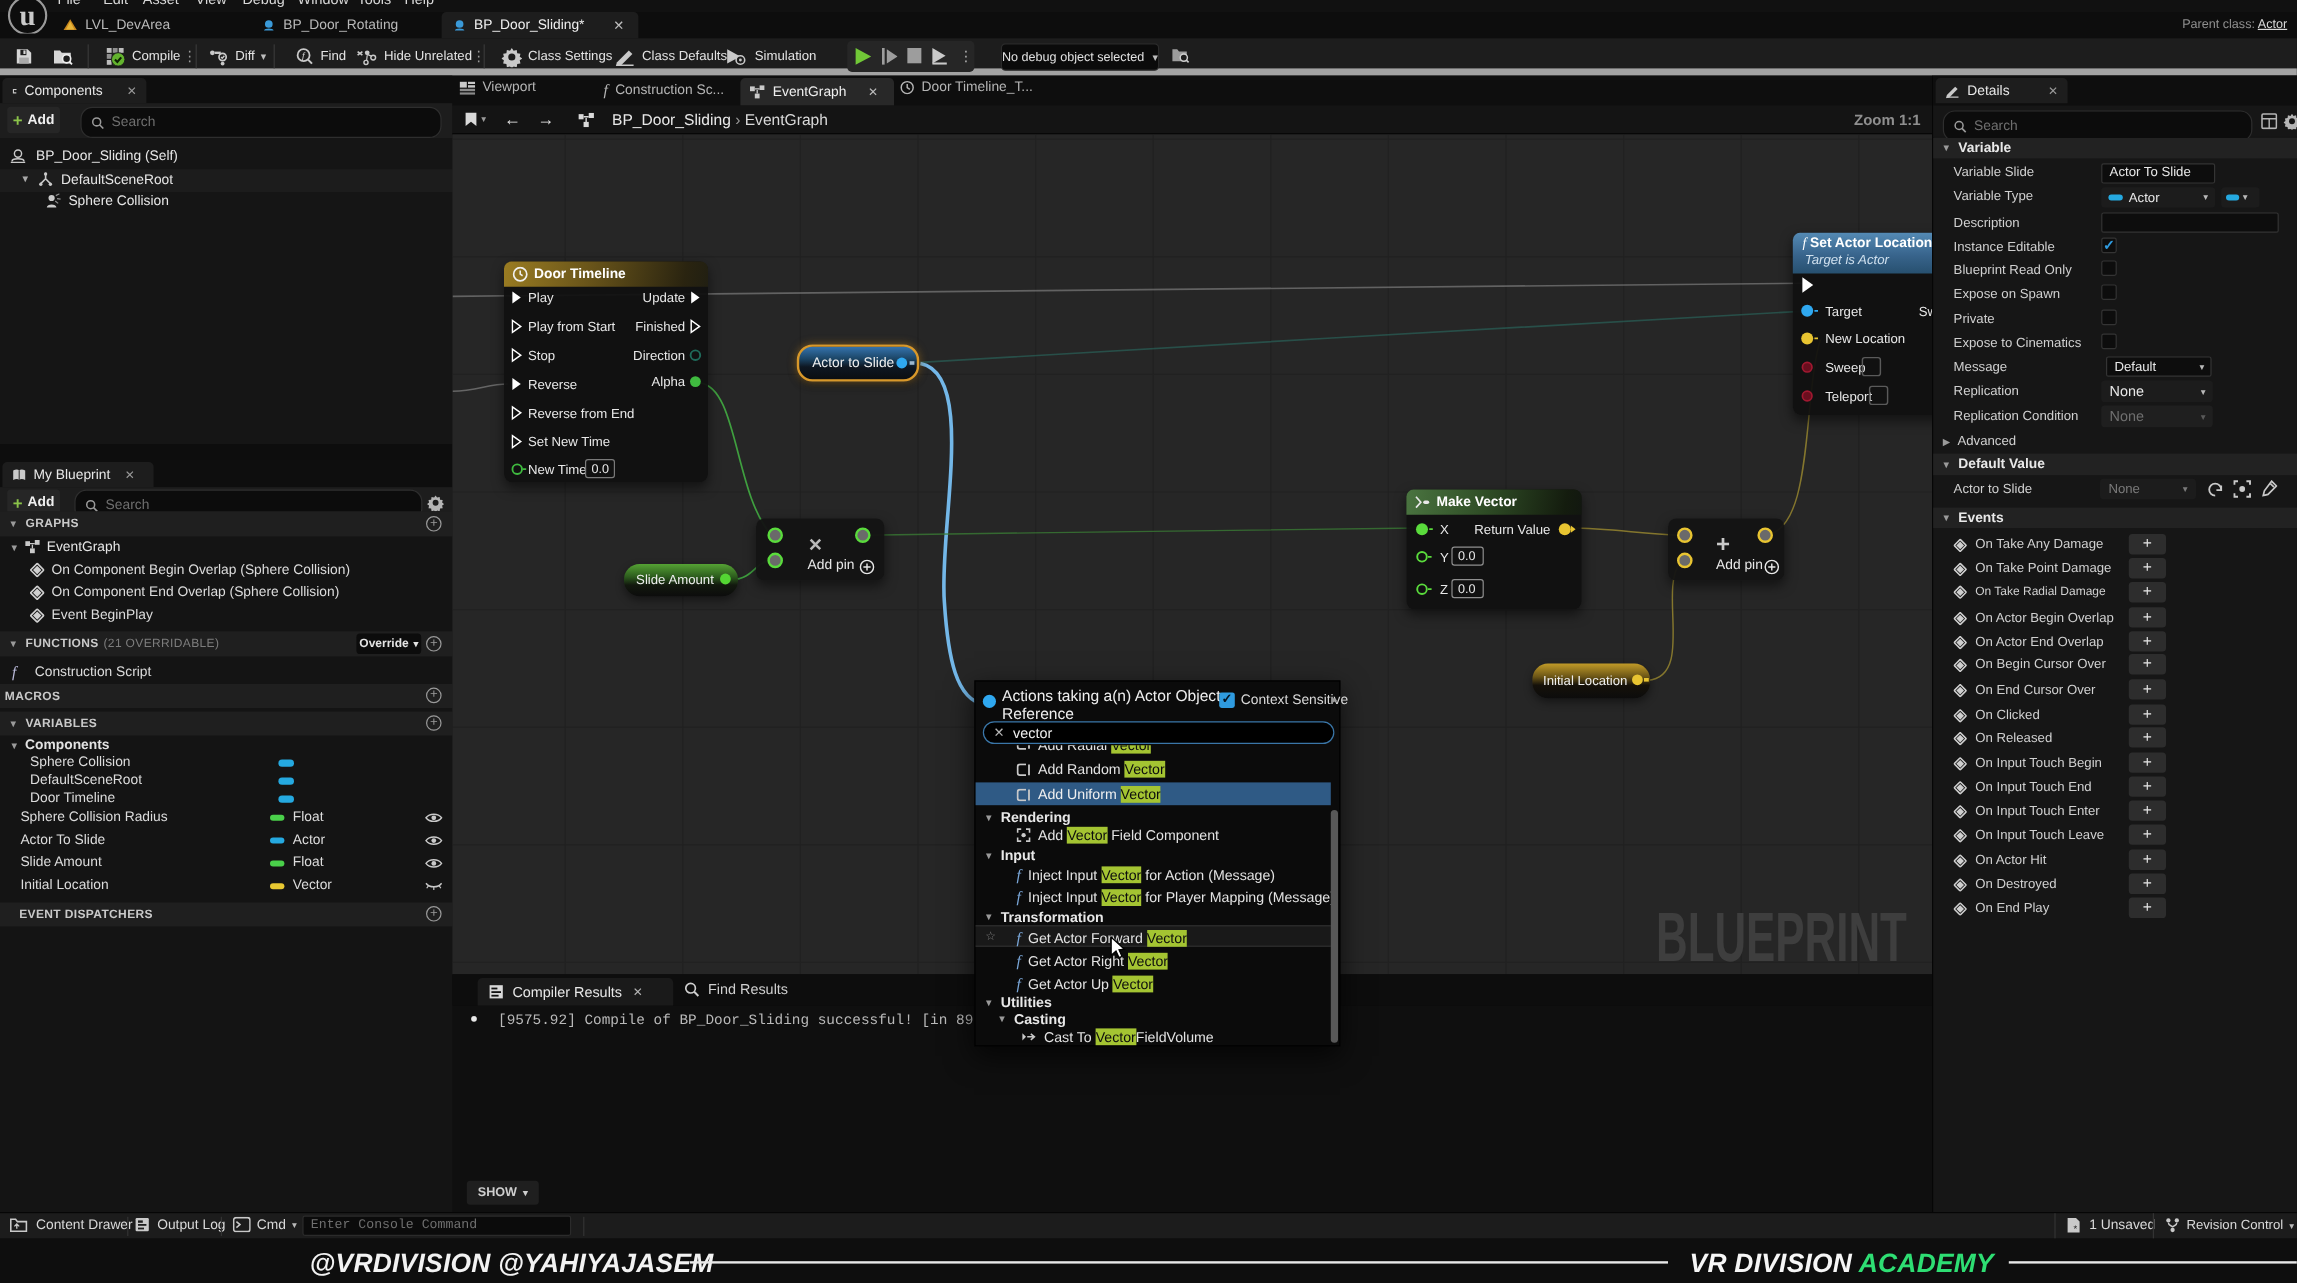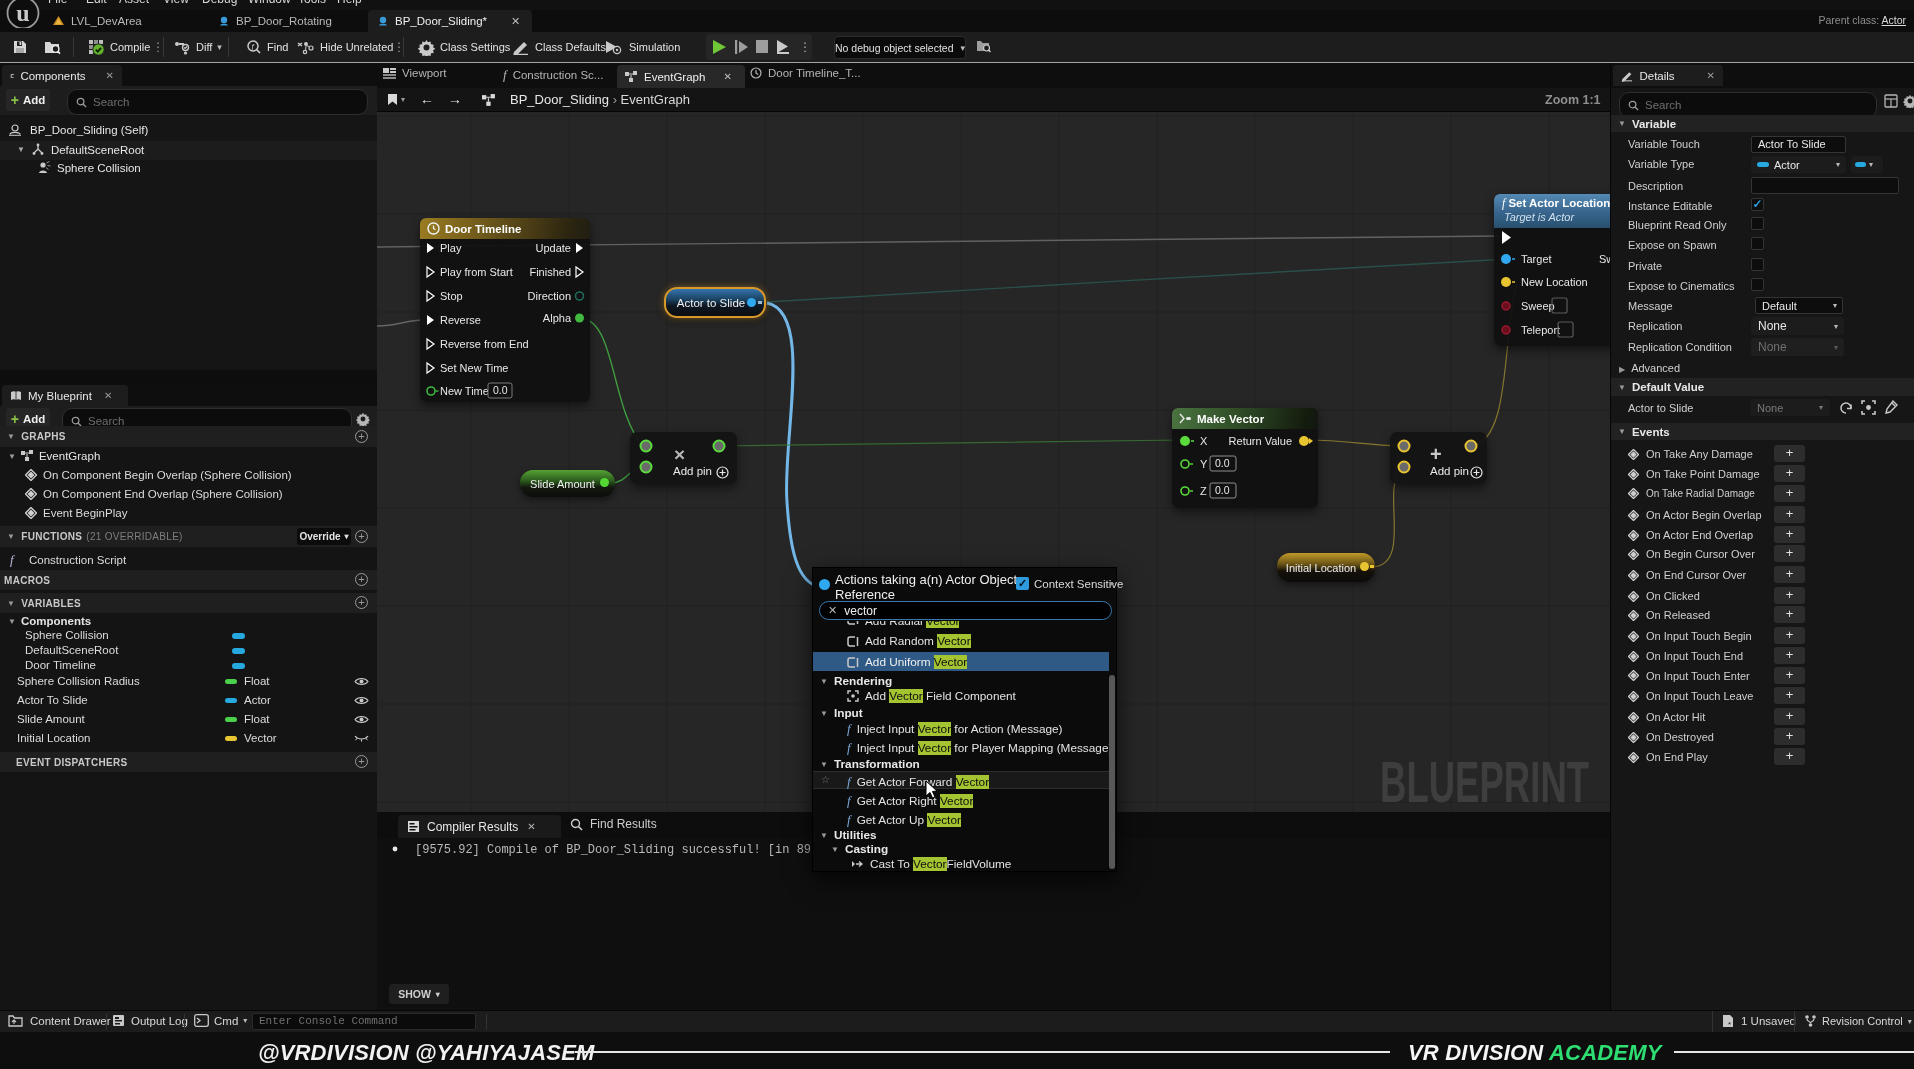--- a/index.html
+++ b/index.html
@@ -8,21 +8,21 @@
 #root { position:absolute; left:0; top:0; width:1914px; height:1069px; }
 .abs { position:absolute; white-space:nowrap; }
 
 #menubar { left:0; top:0; width:1914px; height:10px; background:#111111; overflow:hidden; }
 #uelogo { left:5px; top:0px; width:36px; height:28px; overflow:hidden; z-index:5; }
 
 #assettabs { left:0; top:10px; width:1914px; height:22px; background:#0d0d0d; }
 .atab { position:absolute; top:0; height:22px; display:flex; align-items:center; font-size:11.5px; color:#b9b9b9; }
 #atab3 { background:#1d1d1d; color:#efefef; border-radius:4px 4px 0 0; }
 
-#toolbar { left:0; top:32px; width:1914px; height:31px; background:#1d1d1d; border-bottom:1px solid #a3a3a3; }
+#toolbar { left:0; top:32px; width:1914px; height:31px; background:#1d1d1d; border-bottom:6px solid #a3a3a3; }
 .tbtn { position:absolute; top:0; height:30px; display:flex; align-items:center; gap:5px; font-size:11px; color:#e3e3e3; }
 .tsep { position:absolute; top:5px; width:1px; height:20px; background:#383838; }
 
 .ptabrow { position:absolute; background:#0e0e0e; }
 .ptab { position:absolute; top:2px; height:21px; background:#1d1d1d; border-radius:4px 4px 0 0; display:flex; align-items:center; font-size:11.5px; color:#e8e8e8; padding:0 8px; gap:6px; }
 .ptab .x { color:#9a9a9a; font-size:10px; margin-left:6px; }
 .searchpill { position:absolute; background:#0c0c0c; border:1px solid #2e2e2e; border-radius:10px; display:flex; align-items:center; padding:12px 8px; color:#6f6f6f; font-size:11.5px; gap:6px; }
 .addbtn { position:absolute; background:#262626; border-radius:3px; display:flex; align-items:center; justify-content:center; gap:4px; color:#efefef; font-size:11.5px; font-weight:bold; }
 .addbtn .plus { color:#8bc34a; font-size:14px; font-weight:bold; }
 .sechdr { position:absolute; background:#1f1f1f; display:flex; align-items:center; font-size:10px; font-weight:bold; color:#c9c9c9; letter-spacing:0.3px; }
@@ -575,21 +575,21 @@
         <rect x="1" y="1" width="12" height="12" rx="1" fill="none" stroke="#b5b5b5" stroke-width="1.3"></rect>
         <line x1="1" y1="5" x2="13" y2="5" stroke="#b5b5b5" stroke-width="1.2"></line>
         <line x1="7" y1="5" x2="7" y2="13" stroke="#b5b5b5" stroke-width="1.2"></line>
       </svg>
     <svg class="abs" style="left:292px;top:31px;" width="14" height="14" viewBox="0 0 17 17">
         <path d="M8.5 1 l1.5 2.2 2.6-.6 .4 2.7 2.7.4 -.6 2.6 2.2 1.5 -2.2 1.5 .6 2.6 -2.7.4 -.4 2.7 -2.6-.6 -1.5 2.2 -1.5-2.2 -2.6.6 -.4-2.7 -2.7-.4 .6-2.6 -2.2-1.5 2.2-1.5 -.6-2.6 2.7-.4 .4-2.7 2.6.6 z" fill="#b5b5b5"></path>
         <circle cx="8.5" cy="8.5" r="3" fill="#161616"></circle>
       </svg>
     <div class="abs" style="left:0;top:52px;width:304px;height:17px;background:#222222;display:flex;align-items:center;padding-left:7px;font-size:11.5px;font-weight:bold;color:#e8e8e8;"><span style="color:#9a9a9a;font-size:8px;margin-right:6px;">▼</span>Variable</div>
     <div id="drows">
-      <div class="abs" style="left:17px;top:75px;font-size:11px;color:#d0d0d0;">Variable Touch</div>
+      <div class="abs" style="left:17px;top:75px;font-size:11px;color:#d0d0d0;">Variable Slide</div>
       <div class="abs" style="left:140px;top:73px;width:95px;height:17px;background:#0d0d0d;border:1px solid #343434;border-radius:2px;color:#e8e8e8;font-size:11px;line-height:15px;padding-left:6px;">Actor To Slide</div>
       <div class="abs" style="left:17px;top:95px;font-size:11px;color:#d0d0d0;">Variable Type</div>
       <div class="abs" style="left:140px;top:93px;width:95px;height:17px;background:#1c1c1c;border-radius:3px;display:flex;align-items:center;gap:5px;padding:0 6px;color:#e8e8e8;font-size:11px;"><span style="width:12px;height:5px;border-radius:3px;background:#25a9e0;"></span>Actor<span style="margin-left:auto;font-size:8px;color:#b9b9b9;">▾</span></div>
       <div class="abs" style="left:240px;top:93px;width:32px;height:17px;background:#1c1c1c;border-radius:3px;display:flex;align-items:center;gap:3px;padding:0 4px;">
           <span style="width:11px;height:5px;border-radius:3px;background:#25a9e0;"></span>
           <span style="font-size:8px;color:#b9b9b9;">▾</span>
         </div>
       <div class="abs" style="left:17px;top:117px;font-size:11px;color:#d0d0d0;">Description</div>
       <div class="abs" style="left:140px;top:114px;width:148px;height:17px;background:#0d0d0d;border:1px solid #343434;border-radius:2px;"></div>
       <div class="abs" style="left:17px;top:137px;font-size:11px;color:#d0d0d0;">Instance Editable</div>
@@ -675,21 +675,21 @@
       <div class="abs" style="left:17px;top:567px;display:flex;align-items:center;gap:7px;font-size:11px;color:#d0d0d0;"><svg width="11" height="11" viewBox="0 0 12 12">
             <path d="M6 0.5 L11.5 6 L6 11.5 L0.5 6 Z" fill="none" stroke="#cfcfcf" stroke-width="1.4"></path>
             <path d="M6 2.5 L9.5 6 L6 9.5 L2.5 6 Z" fill="#cfcfcf"></path>
           </svg>On Input Touch Begin</div>
       <div class="abs" style="left:163px;top:564px;width:31px;height:17px;background:#2d2d2d;border-radius:3px;color:#e3e3e3;font-size:13px;text-align:center;line-height:15px;">+</div>
       <div class="abs" style="left:17px;top:587px;display:flex;align-items:center;gap:7px;font-size:11px;color:#d0d0d0;"><svg width="11" height="11" viewBox="0 0 12 12">
             <path d="M6 0.5 L11.5 6 L6 11.5 L0.5 6 Z" fill="none" stroke="#cfcfcf" stroke-width="1.4"></path>
             <path d="M6 2.5 L9.5 6 L6 9.5 L2.5 6 Z" fill="#cfcfcf"></path>
           </svg>On Input Touch End</div>
       <div class="abs" style="left:163px;top:584px;width:31px;height:17px;background:#2d2d2d;border-radius:3px;color:#e3e3e3;font-size:13px;text-align:center;line-height:15px;">+</div>
-      <div class="abs" style="left:17px;top:607px;display:flex;align-items:flex-start;gap:7px;font-size:11px;color:#d0d0d0;"><svg width="11" height="11" viewBox="0 0 12 12">
+      <div class="abs" style="left:17px;top:607px;display:flex;align-items:flex-end;gap:7px;font-size:11px;color:#d0d0d0;"><svg width="11" height="11" viewBox="0 0 12 12">
             <path d="M6 0.5 L11.5 6 L6 11.5 L0.5 6 Z" fill="none" stroke="#cfcfcf" stroke-width="1.4"></path>
             <path d="M6 2.5 L9.5 6 L6 9.5 L2.5 6 Z" fill="#cfcfcf"></path>
           </svg>On Input Touch Enter</div>
       <div class="abs" style="left:163px;top:604px;width:31px;height:17px;background:#2d2d2d;border-radius:3px;color:#e3e3e3;font-size:13px;text-align:center;line-height:15px;">+</div>
       <div class="abs" style="left:17px;top:627px;display:flex;align-items:center;gap:7px;font-size:11px;color:#d0d0d0;"><svg width="11" height="11" viewBox="0 0 12 12">
             <path d="M6 0.5 L11.5 6 L6 11.5 L0.5 6 Z" fill="none" stroke="#cfcfcf" stroke-width="1.4"></path>
             <path d="M6 2.5 L9.5 6 L6 9.5 L2.5 6 Z" fill="#cfcfcf"></path>
           </svg>On Input Touch Leave</div>
       <div class="abs" style="left:163px;top:624px;width:31px;height:17px;background:#2d2d2d;border-radius:3px;color:#e3e3e3;font-size:13px;text-align:center;line-height:15px;">+</div>
       <div class="abs" style="left:17px;top:648px;display:flex;align-items:center;gap:7px;font-size:11px;color:#d0d0d0;"><svg width="11" height="11" viewBox="0 0 12 12">

